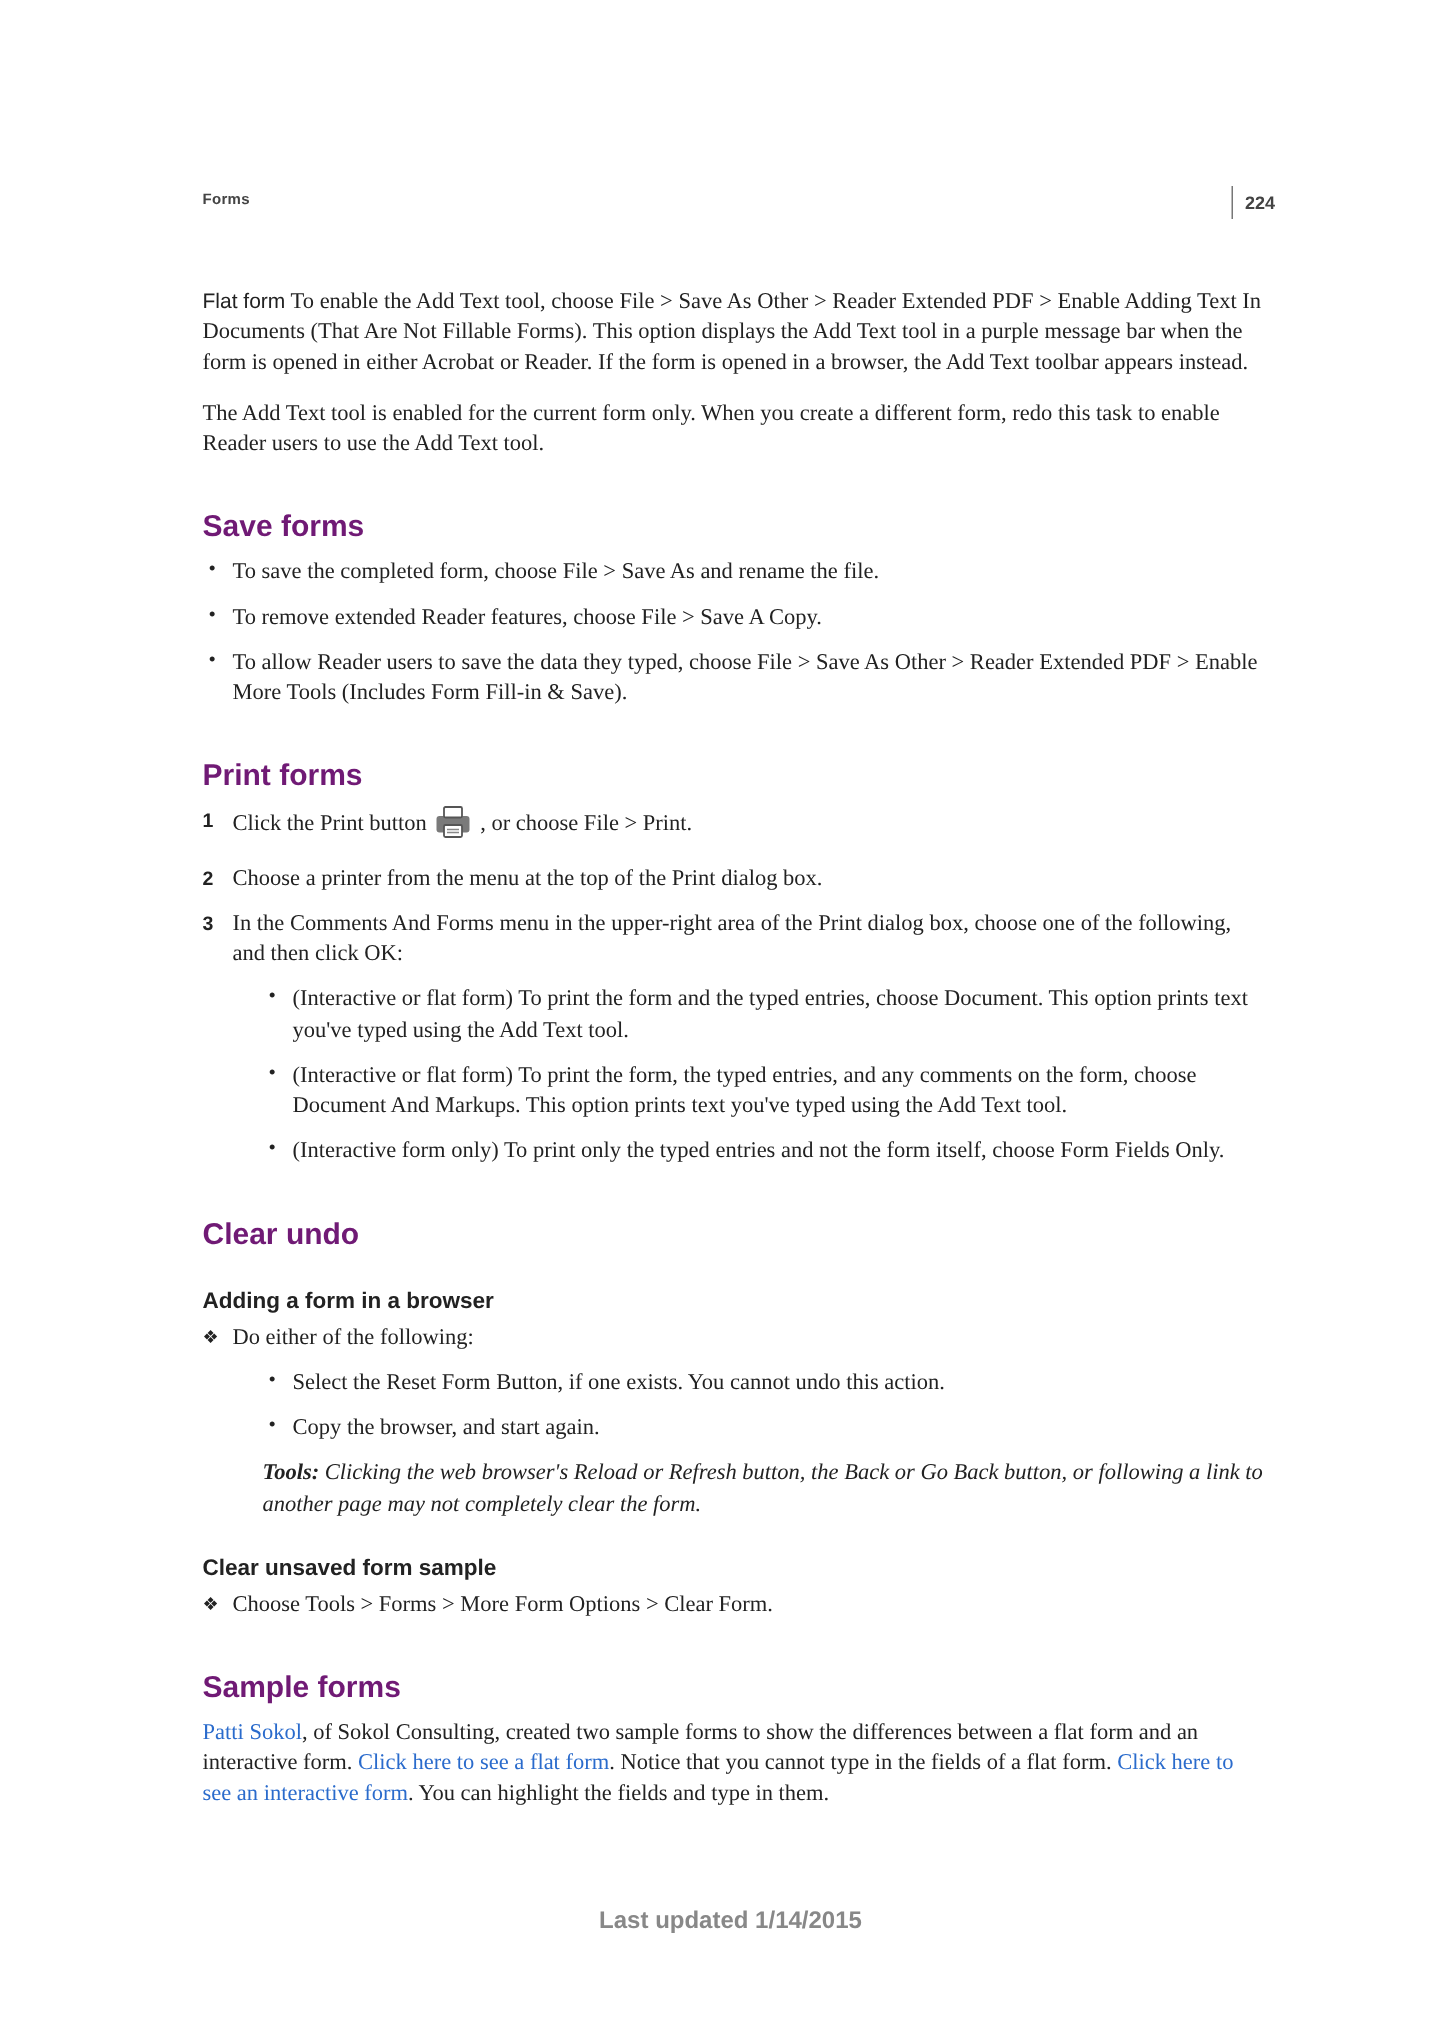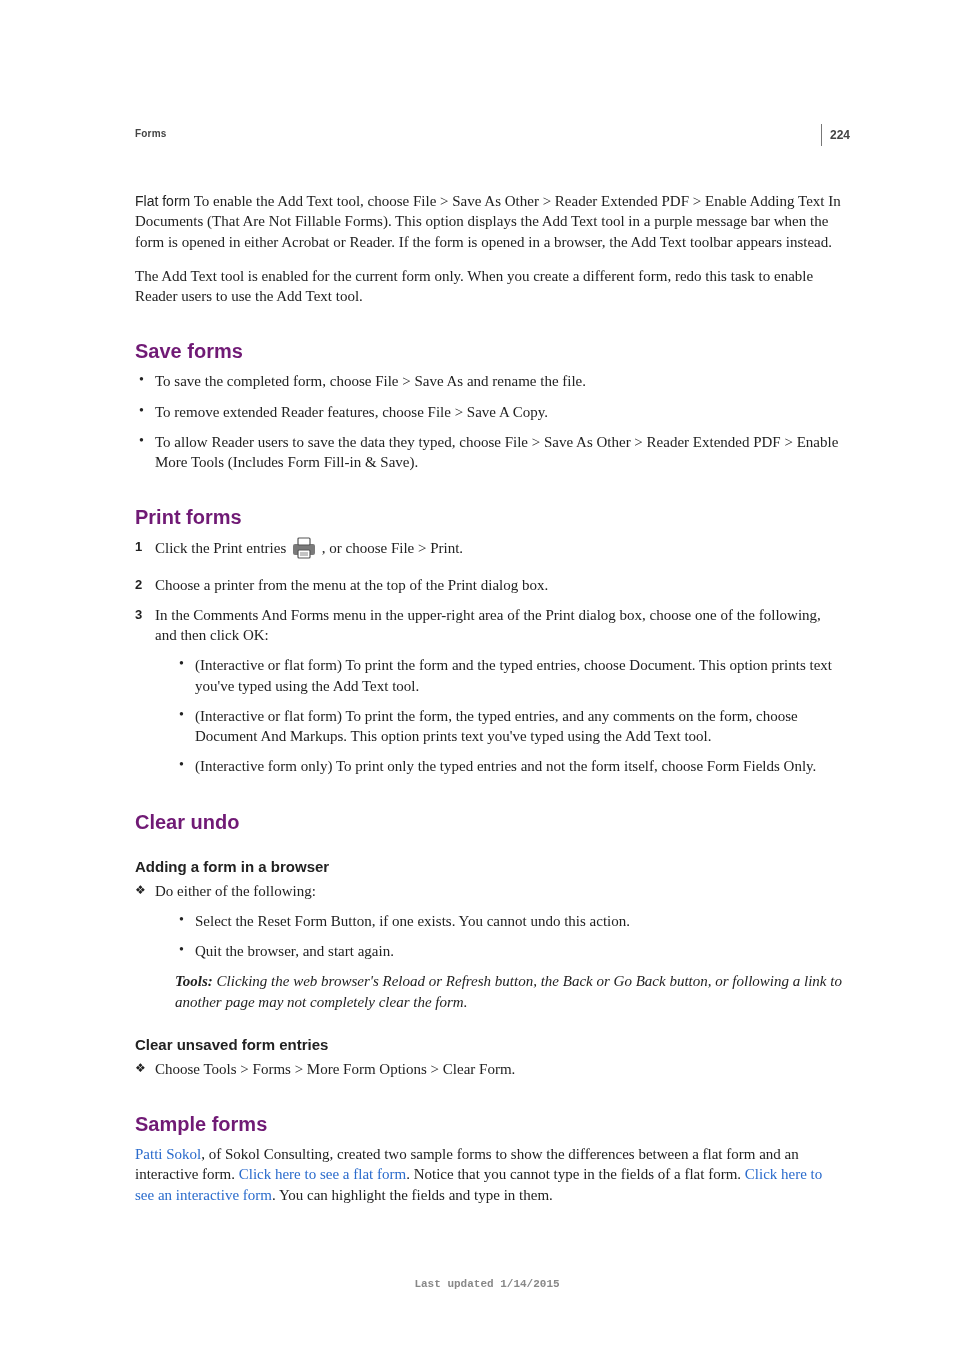--- a/index.html
+++ b/index.html
@@ -143,22 +143,22 @@
     display: inline-block;
     vertical-align: -6px;
     margin: 0 2px;
   }
   .footer {
     position: absolute;
     bottom: 60px;
     left: 0;
     right: 0;
     text-align: center;
-    font-family: Liberation Mono, monospace;
-    font-size: 11px;
+    font-family: Liberation Sans, sans-serif;
+    font-size: 16px;
     font-weight: 700;
     color: #888;
     padding-left: 20px;
   }
   
   .gap-top-lg { margin-top: 30px; }
 </style>
 </head>
 <body>
 
@@ -181,21 +181,21 @@
   <ul class="bullets">
     <li><span>To save the completed form, choose File &gt; Save As and rename the file.</span></li>
     <li><span>To remove extended Reader features, choose File &gt; Save A Copy.</span></li>
     <li><span>To allow Reader users to save the data they typed, choose File &gt; Save As Other &gt; Reader Extended PDF &gt; Enable More Tools (Includes Form Fill-in &amp; Save).</span></li>
   </ul>
 
   <h2 class="section">Print forms</h2>
   <ol class="nums">
     <li>
       <span class="num">1</span>
-      <span>Click the Print entries </span>
+      <span>Click the Print button </span>
       <span class="print-icon">
         <svg width="24" height="22" viewBox="0 0 24 22">
           <rect x="1" y="7" width="22" height="11" rx="2" fill="#7a7a7a"></rect>
           <rect x="6" y="1" width="12" height="7" rx="1" fill="#fff" stroke="#555" stroke-width="1.2"></rect>
           <rect x="6" y="13" width="12" height="8" rx="1" fill="#fff" stroke="#555" stroke-width="1.2"></rect>
           <line x1="8" y1="16" x2="16" y2="16" stroke="#888" stroke-width="1"></line>
           <line x1="8" y1="18" x2="16" y2="18" stroke="#888" stroke-width="1"></line>
         </svg>
       </span>
       <span>, or choose File &gt; Print.</span>
@@ -216,29 +216,29 @@
   </ol>
 
   <h2 class="section">Clear undo</h2>
 
   <h3 class="subsection gap-top-lg">Adding a form in a browser</h3>
   <div class="diamond-list">
     <div class="d-item">
       <span>Do either of the following:</span>
       <ul class="subbullets">
         <li><span>Select the Reset Form Button, if one exists. You cannot undo this action.</span></li>
-        <li><span>Quit the browser, and start again.</span></li>
+        <li><span>Copy the browser, and start again.</span></li>
       </ul>
       <p class="note">
         <span class="note-label">Tools:</span><span> Clicking the web browser's Reload or Refresh button, the Back or Go Back button, or following a link to another page may not completely clear the form.</span>
       </p>
     </div>
   </div>
 
-  <h3 class="subsection">Clear unsaved form entries</h3>
+  <h3 class="subsection">Clear unsaved form sample</h3>
   <div class="diamond-list">
     <div class="d-item">
       <span>Choose Tools &gt; Forms &gt; More Form Options &gt; Clear Form.</span>
     </div>
   </div>
 
   <h2 class="section">Sample forms</h2>
   <p class="body-text">
     <a class="link">Patti Sokol</a><span>, of Sokol Consulting, created two sample forms to show the differences between a flat form and an interactive form. </span><a class="link">Click here to see a flat form</a><span>. Notice that you cannot type in the fields of a flat form. </span><a class="link">Click here to see an interactive form</a><span>. You can highlight the fields and type in them.</span>
   </p>

